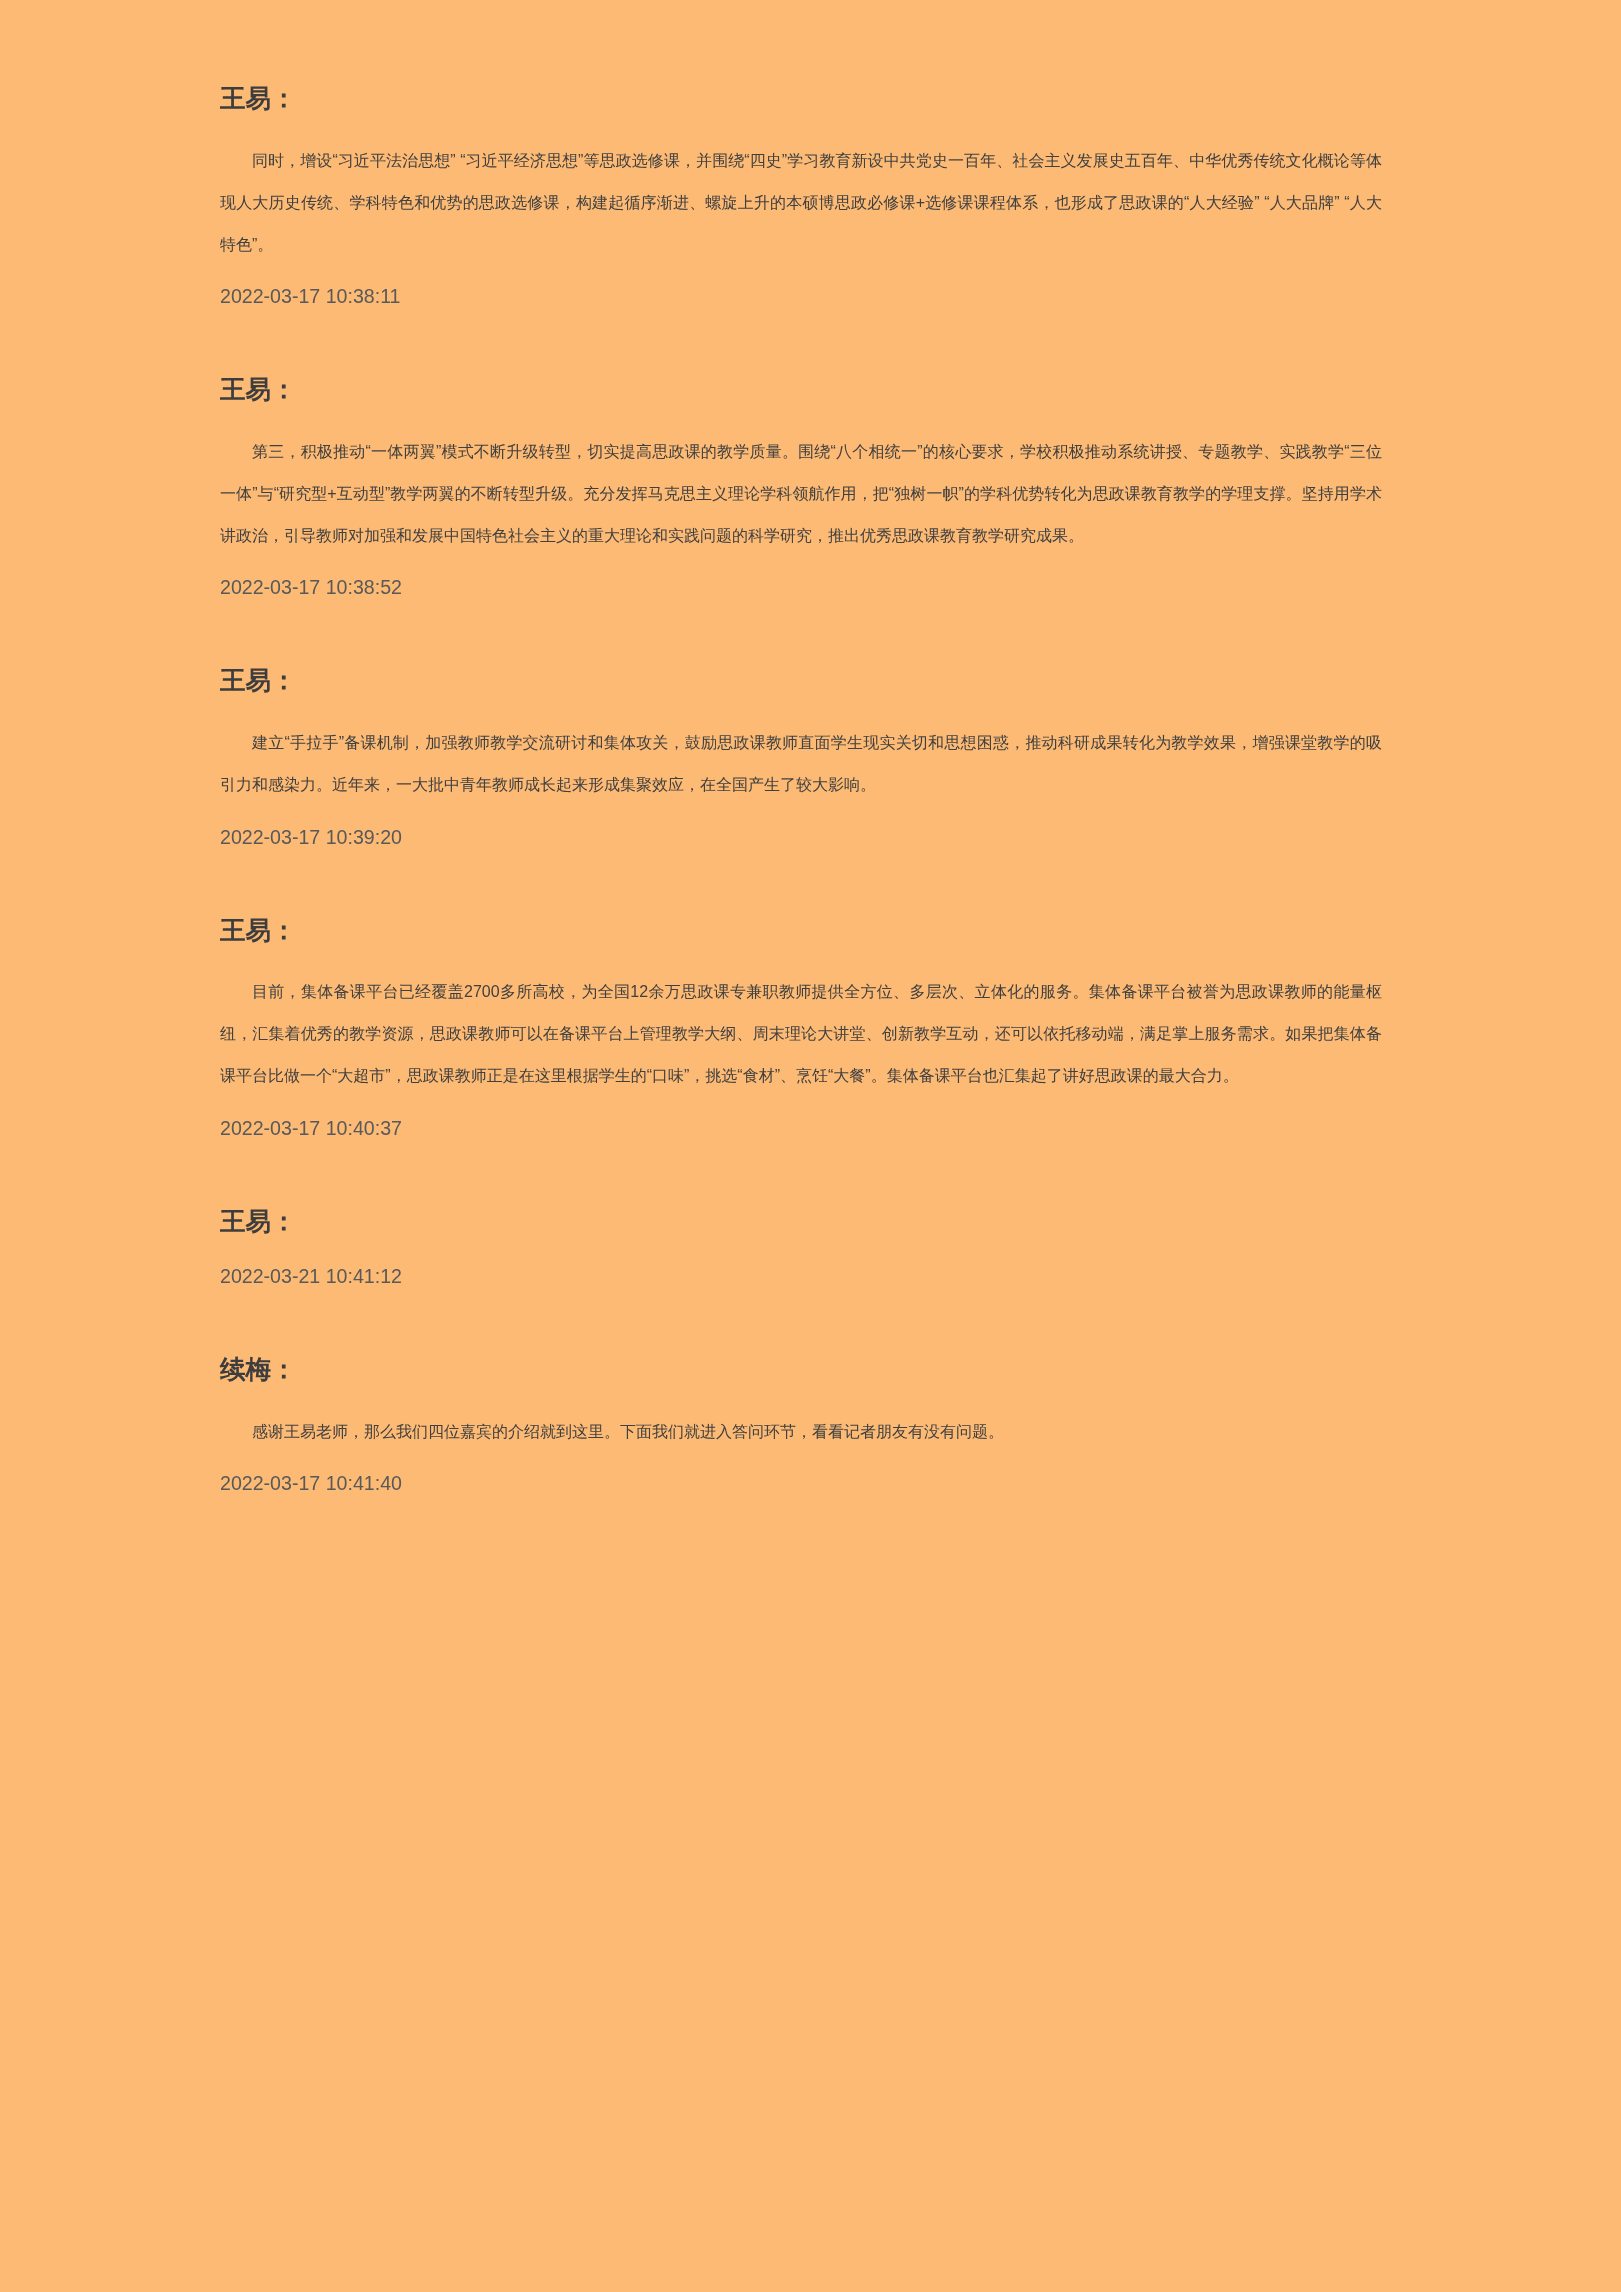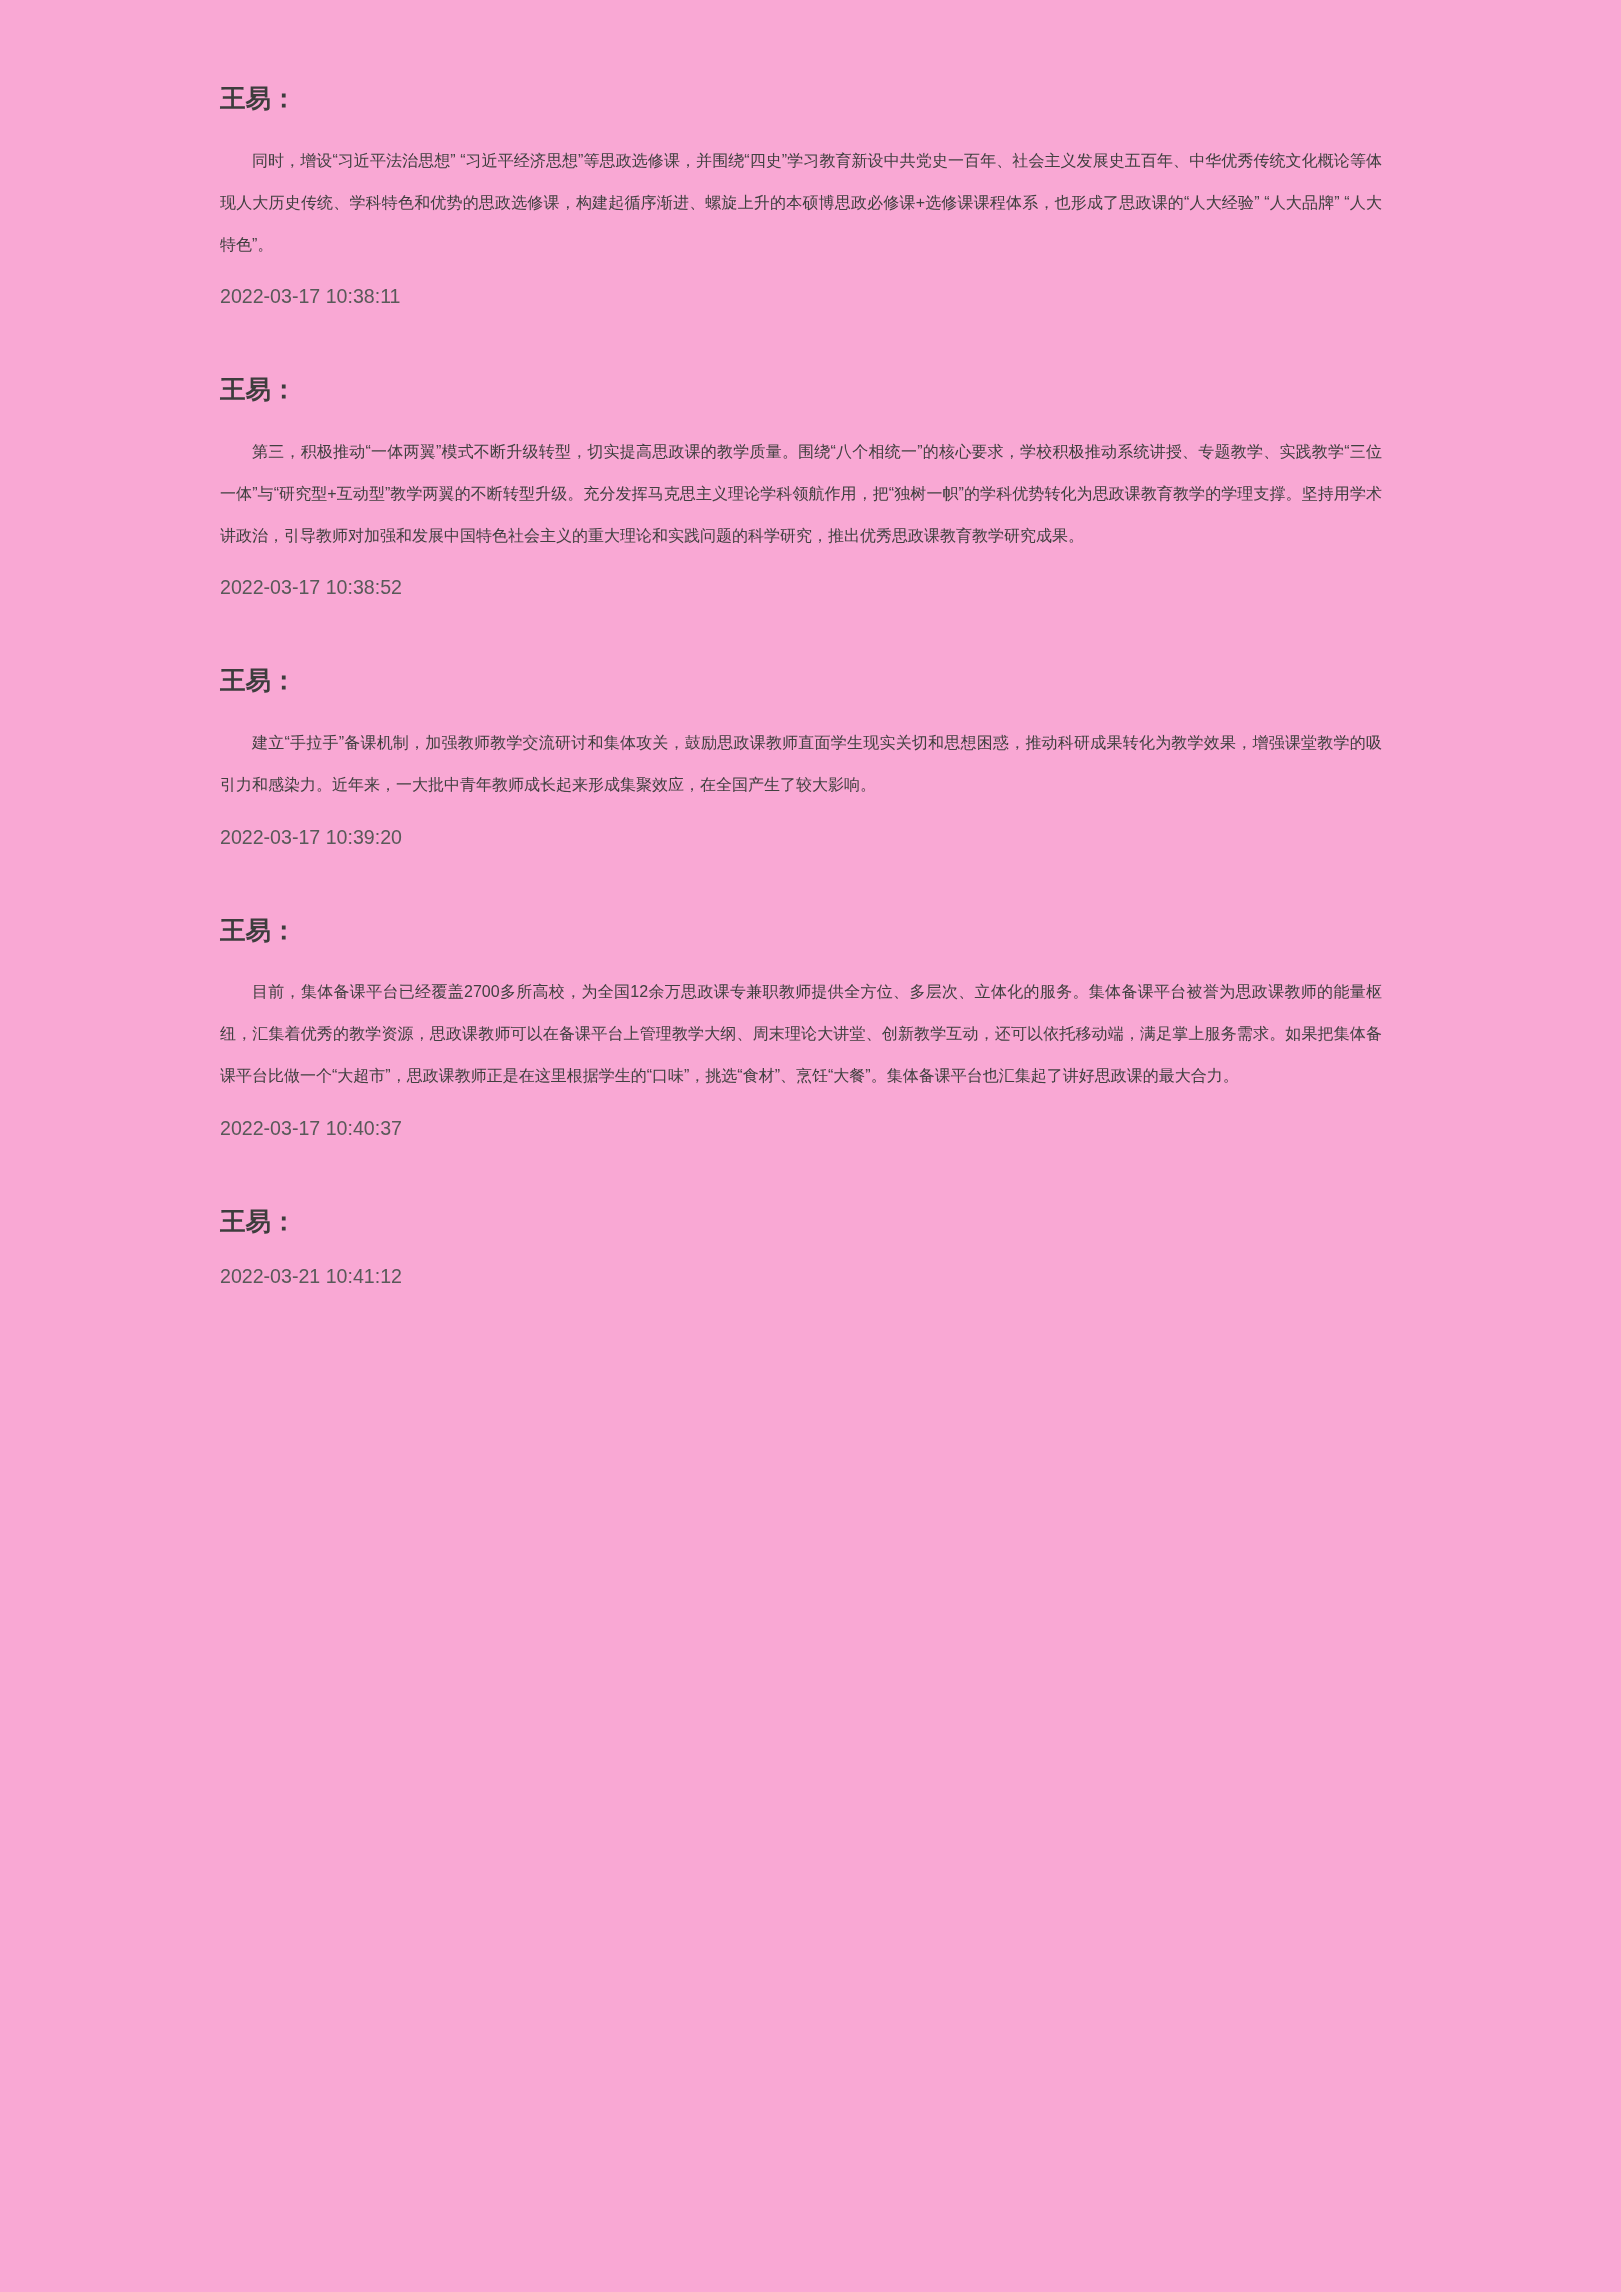--- a/index.html
+++ b/index.html
@@ -4,21 +4,21 @@
 <style>
   html, body {
     margin: 0;
     padding: 0;
     background: #ffffff;
   }
   .page {
     position: relative;
     width: 1621px;
     height: 2293px;
-    background: #f9a8d4;
+    background: #fdba74;
     overflow: hidden;
     font-family: "Liberation Sans", "DejaVu Sans", sans-serif;
     box-sizing: border-box;
     padding: 83px 239px 59px 220px;
   }
   .block {
     margin: 0 0 63px 0;
   }
   .speaker {
     font-size: 25.5px;
@@ -77,15 +77,22 @@
           <p class="para">目前，集体备课平台已经覆盖2700多所高校，为全国12余万思政课专兼职教师提供全方位、多层次、立体化的服务。集体备课平台被誉为思政课教师的能量枢纽，汇集着优秀的教学资源，思政课教师可以在备课平台上管理教学大纲、周末理论大讲堂、创新教学互动，还可以依托移动端，满足掌上服务需求。如果把集体备课平台比做一个“大超市”，思政课教师正是在这里根据学生的“口味”，挑选“食材”、烹饪“大餐”。集体备课平台也汇集起了讲好思政课的最大合力。</p>
         </div>
     <div class="timestamp">2022-03-17 10:40:37</div>
   </section>
 
   <section class="block">
     <h3 class="speaker">王易：</h3>
     <div class="timestamp">2022-03-21 10:41:12</div>
   </section>
 
+  <section class="block">
+    <h3 class="speaker">续梅：</h3>
+    <div class="paras">
+          <p class="para">感谢王易老师，那么我们四位嘉宾的介绍就到这里。下面我们就进入答问环节，看看记者朋友有没有问题。</p>
+        </div>
+    <div class="timestamp">2022-03-17 10:41:40</div>
+  </section>
 </div>
 </div>
 
 
 </body></html>

